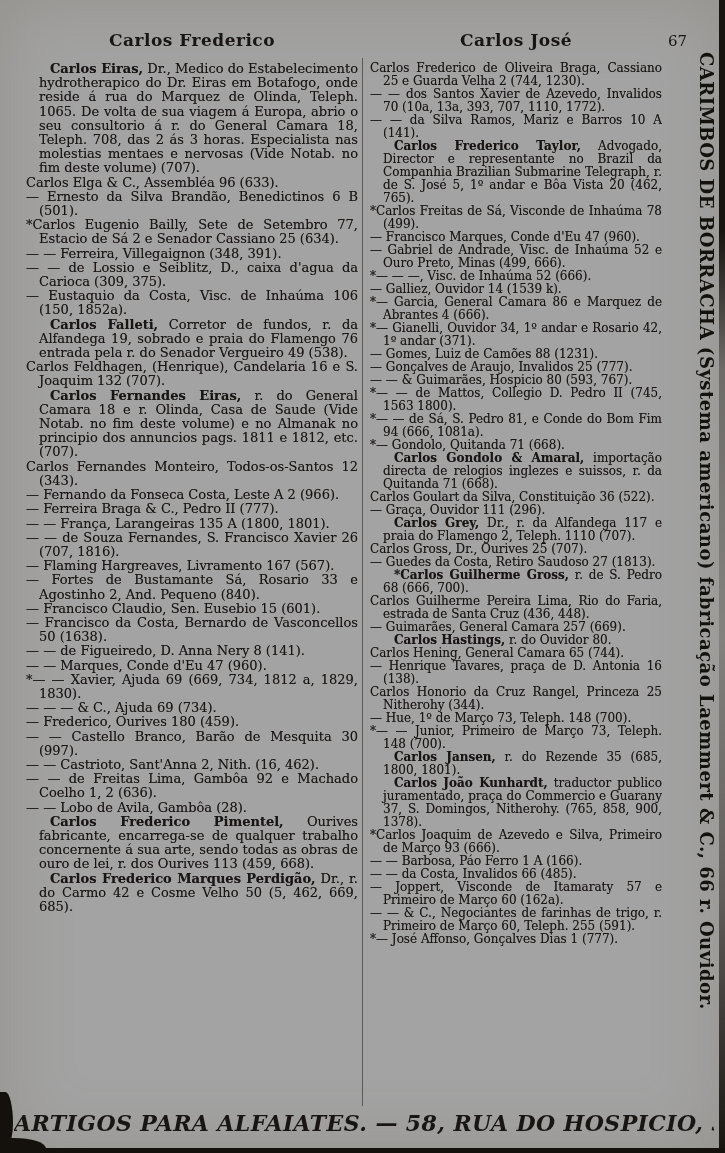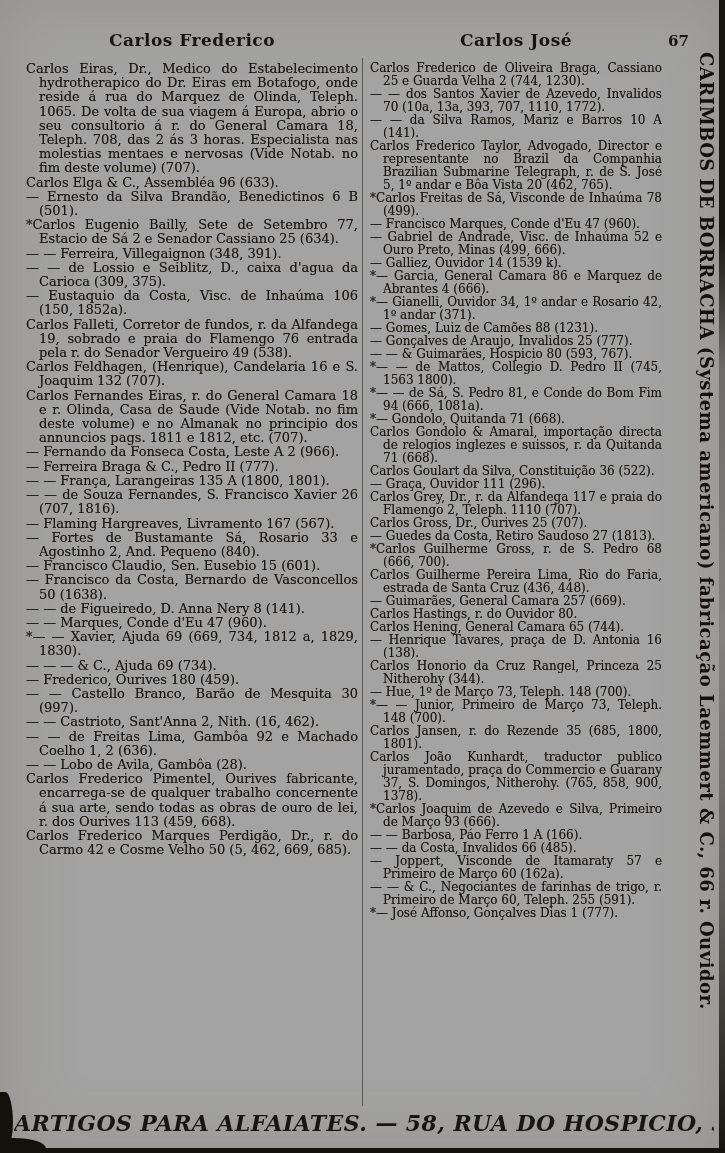--- a/index.html
+++ b/index.html
@@ -21,39 +21,39 @@
     font-size: 17px;
     letter-spacing: .5px;
     text-align: center;
   }
   .title-left  { left: 26px;  width: 332px; }
   .title-right { left: 370px; width: 292px; }
   .page-num {
     position: absolute;
     top: 32px;
     left: 668px;
-    font-weight: 700;
+    font-weight: 400;
     font-size: 15px;
   }
   .col {
     position: absolute;
     top: 62px;
     height: 1046px;
     overflow: hidden;
     text-align: justify;
     text-shadow: 0 0 .3px rgba(20,15,10,.45);
   }
   .col-left  { left: 26px;  width: 332px; font-size: 13px;   line-height: 14.2px; }
   .col-right { left: 370px; width: 292px; font-size: 12px;   line-height: 13px;   }
   .entry {
     margin: 0;
     padding-left: 13px;
     text-indent: -13px;
   }
-  .entry b { font-weight: 400; }
+  .entry b { font-weight: 700; margin-left: 24px; }
   .divider {
     position: absolute;
     left: 362px;
     top: 58px;
     width: 1px;
     height: 1048px;
     background: rgba(45,40,35,.6);
   }
   .vertical-note {
     position: absolute;
@@ -129,20 +129,21 @@
       <p class="entry"><b>Carlos Eiras,</b><span> Dr., Medico do Estabelecimento hydrotherapico do Dr. Eiras em Botafogo, onde reside á rua do Marquez de Olinda, Teleph. 1065. De volta de sua viagem á Europa, abrio o seu consultorio á r. do General Camara 18, Teleph. 708, das 2 ás 3 horas. Especialista nas molestias mentaes e nervosas (Vide Notab. no fim deste volume) (707).</span></p>
       <p class="entry"><span>Carlos Elga &amp; C., Assembléa 96 (633).</span></p>
       <p class="entry"><span>— Ernesto da Silva Brandão, Benedictinos 6 B (501).</span></p>
       <p class="entry"><span>*Carlos Eugenio Bailly, Sete de Setembro 77, Estacio de Sá 2 e Senador Cassiano 25 (634).</span></p>
       <p class="entry"><span>— — Ferreira, Villegaignon (348, 391).</span></p>
       <p class="entry"><span>— — de Lossio e Seiblitz, D., caixa d'agua da Carioca (309, 375).</span></p>
       <p class="entry"><span>— Eustaquio da Costa, Visc. de Inhaúma 106 (150, 1852a).</span></p>
       <p class="entry"><b>Carlos Falleti,</b><span> Corretor de fundos, r. da Alfandega 19, sobrado e praia do Flamengo 76 entrada pela r. do Senador Vergueiro 49 (538).</span></p>
       <p class="entry"><span>Carlos Feldhagen, (Henrique), Candelaria 16 e S. Joaquim 132 (707).</span></p>
       <p class="entry"><b>Carlos Fernandes Eiras,</b><span> r. do General Camara 18 e r. Olinda, Casa de Saude (Vide Notab. no fim deste volume) e no Almanak no principio dos annuncios pags. 1811 e 1812, etc. (707).</span></p>
+      <p class="entry"><span>Carlos Fernandes Monteiro, Todos-os-Santos 12 (343).</span></p>
       <p class="entry"><span>— Fernando da Fonseca Costa, Leste A 2 (966).</span></p>
       <p class="entry"><span>— Ferreira Braga &amp; C., Pedro II (777).</span></p>
       <p class="entry"><span>— — França, Larangeiras 135 A (1800, 1801).</span></p>
       <p class="entry"><span>— — de Souza Fernandes, S. Francisco Xavier 26 (707, 1816).</span></p>
       <p class="entry"><span>— Flaming Hargreaves, Livramento 167 (567).</span></p>
       <p class="entry"><span>— Fortes de Bustamante Sá, Rosario 33 e Agostinho 2, And. Pequeno (840).</span></p>
       <p class="entry"><span>— Francisco Claudio, Sen. Eusebio 15 (601).</span></p>
       <p class="entry"><span>— Francisco da Costa, Bernardo de Vasconcellos 50 (1638).</span></p>
       <p class="entry"><span>— — de Figueiredo, D. Anna Nery 8 (141).</span></p>
       <p class="entry"><span>— — Marques, Conde d'Eu 47 (960).</span></p>
@@ -158,20 +159,21 @@
     </div>
 
   <div class="col col-right">
       <p class="entry"><span>Carlos Frederico de Oliveira Braga, Cassiano 25 e Guarda Velha 2 (744, 1230).</span></p>
       <p class="entry"><span>— — dos Santos Xavier de Azevedo, Invalidos 70 (10a, 13a, 393, 707, 1110, 1772).</span></p>
       <p class="entry"><span>— — da Silva Ramos, Mariz e Barros 10 A (141).</span></p>
       <p class="entry"><b>Carlos Frederico Taylor,</b><span> Advogado, Director e representante no Brazil da Companhia Brazilian Submarine Telegraph, r. de S. José 5, 1º andar e Bôa Vista 20 (462, 765).</span></p>
       <p class="entry"><span>*Carlos Freitas de Sá, Visconde de Inhaúma 78 (499).</span></p>
       <p class="entry"><span>— Francisco Marques, Conde d'Eu 47 (960).</span></p>
       <p class="entry"><span>— Gabriel de Andrade, Visc. de Inhaúma 52 e Ouro Preto, Minas (499, 666).</span></p>
+      <p class="entry"><span>*— — —, Visc. de Inhaúma 52 (666).</span></p>
       <p class="entry"><span>— Galliez, Ouvidor 14 (1539 k).</span></p>
       <p class="entry"><span>*— Garcia, General Camara 86 e Marquez de Abrantes 4 (666).</span></p>
       <p class="entry"><span>*— Gianelli, Ouvidor 34, 1º andar e Rosario 42, 1º andar (371).</span></p>
       <p class="entry"><span>— Gomes, Luiz de Camões 88 (1231).</span></p>
       <p class="entry"><span>— Gonçalves de Araujo, Invalidos 25 (777).</span></p>
       <p class="entry"><span>— — &amp; Guimarães, Hospicio 80 (593, 767).</span></p>
       <p class="entry"><span>*— — de Mattos, Collegio D. Pedro II (745, 1563 1800).</span></p>
       <p class="entry"><span>*— — de Sá, S. Pedro 81, e Conde do Bom Fim 94 (666, 1081a).</span></p>
       <p class="entry"><span>*— Gondolo, Quitanda 71 (668).</span></p>
       <p class="entry"><b>Carlos Gondolo &amp; Amaral,</b><span> importação directa de relogios inglezes e suissos, r. da Quitanda 71 (668).</span></p>

